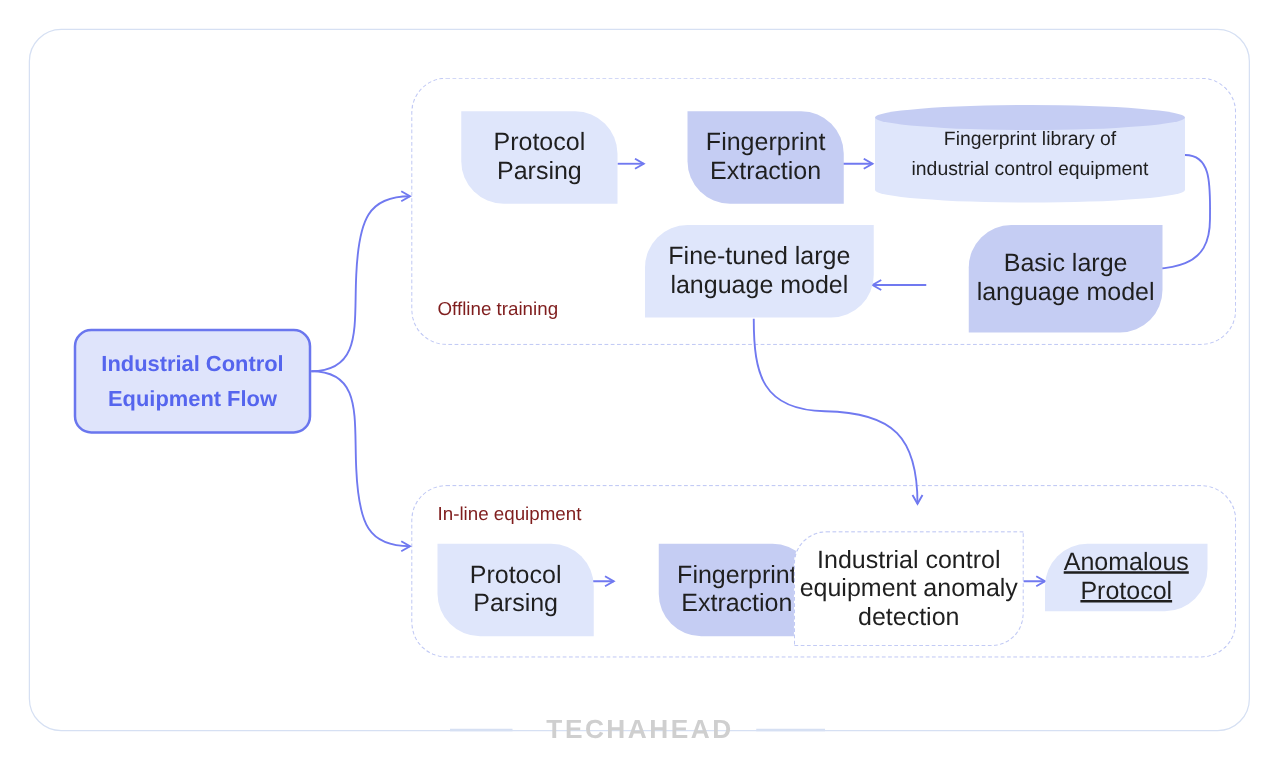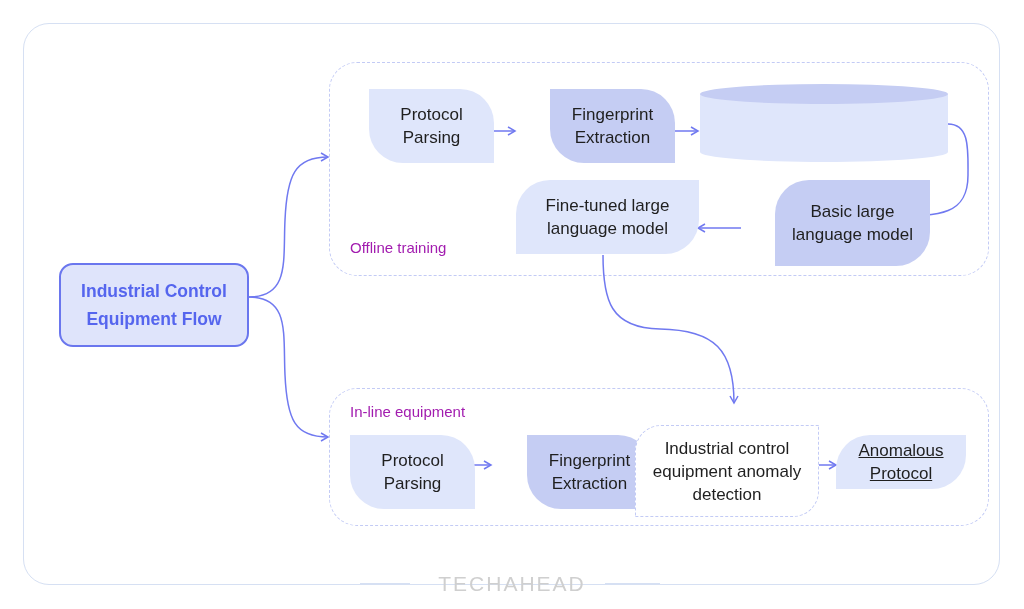--- a/index.html
+++ b/index.html
@@ -1,38 +1,38 @@
 <!DOCTYPE html>
 <html><head>
 <meta charset="utf-8">
 <style>
   html, body { margin: 0; padding: 0; background: #ffffff; }
   body { width: 1024px; height: 609px; position: relative; overflow: hidden;
          font-family: "Liberation Sans", "DejaVu Sans", sans-serif; color: #222; }
   .frame { position: absolute; left: 23px; top: 23px; width: 977px; height: 562px;
            border: 1.5px solid #d6e0f3; border-radius: 26px; box-sizing: border-box; }
   .group { position: absolute; border: 1.5px dashed #c3cbf5; border-radius: 28px; box-sizing: border-box; }
-  .group-label { position: absolute; font-size: 15px; color: #a21caf; }
+  .group-label { position: absolute; font-size: 15px; color: #7f1d1d; }
   .node { position: absolute; display: flex; align-items: center; justify-content: center;
-          text-align: center; font-size: 17px; line-height: 23px; color: #1f1f1f; box-sizing: border-box; }
+          text-align: center; font-size: 20px; line-height: 23px; color: #1f1f1f; box-sizing: border-box; }
   .light { background: #dfe6fb; }
   .dark { background: #c5cdf3; margin-left: 34px; }
   .leaf-a { border-radius: 0 34px 0 34px; }
   .leaf-b { border-radius: 34px 0 34px 0; text-align: center; }
   .dashed-node { border: 1.5px dashed #c3cbf5; border-radius: 26px 0 26px 0; background: #fff; }
   .root { position: absolute; left: 59px; top: 263px; width: 190px; height: 84px;
           background: #dfe4fb; border: 2px solid #6a76ee; border-radius: 14px; box-sizing: border-box;
           display: flex; align-items: center; justify-content: center; text-align: center;
           font-weight: bold; font-size: 17.5px; line-height: 28px; color: #5565ee; }
   .cyl { position: absolute; left: 700px; top: 84px; width: 248px; height: 80px; }
   .cyl-text { position: absolute; left: 0; top: 16px; width: 100%; text-align: center;
               font-size: 15.5px; line-height: 24px; color: #1f1f1f; }
   svg.wires { position: absolute; left: 0; top: 0; }
   .watermark { position: absolute; left: 0; top: 572px; width: 1024px; text-align: center;
-               font-size: 21px; font-weight: normal; letter-spacing: 2px; color: #cfcfcf; }
+               font-size: 21px; font-weight: bold; letter-spacing: 2px; color: #cfcfcf; }
   .wm-line { position: absolute; top: 583px; height: 1.5px; background: #d6e0f3; }
 </style>
 </head>
 <body>
 
 <div class="frame"></div>
 
 <div class="group" style="left:329px; top:62px; width:660px; height:214px;"></div>
 <div class="group-label" style="left:350px; top:239px;">Offline training</div>
 
@@ -71,20 +71,24 @@
 <div class="node dark leaf-a" style="left:516px; top:89px; width:125px; height:74px;">
   <div><span>Fingerprint</span><br>
   <span>Extraction</span></div>
 </div>
 
 <div class="cyl">
   <svg width="248" height="80">
     <path d="M0,10 L0,68 A124,10 0 0 0 248,68 L248,10 Z" fill="#dfe6fb"></path>
     <ellipse cx="124" cy="10" rx="124" ry="10" fill="#c5cdf3"></ellipse>
   </svg>
+  <div class="cyl-text">
+    <span>Fingerprint library of</span><br>
+    <span>industrial control equipment</span>
+  </div>
 </div>
 
 <div class="node dark leaf-b" style="left:741px; top:180px; width:155px; height:86px;">
   <div><span>Basic large</span><br>
   <span>language model</span></div>
 </div>
 <div class="node light leaf-b" style="left:516px; top:180px; width:183px; height:74px;">
   <div><span>Fine-tuned large</span><br>
   <span>language model</span></div>
 </div>

